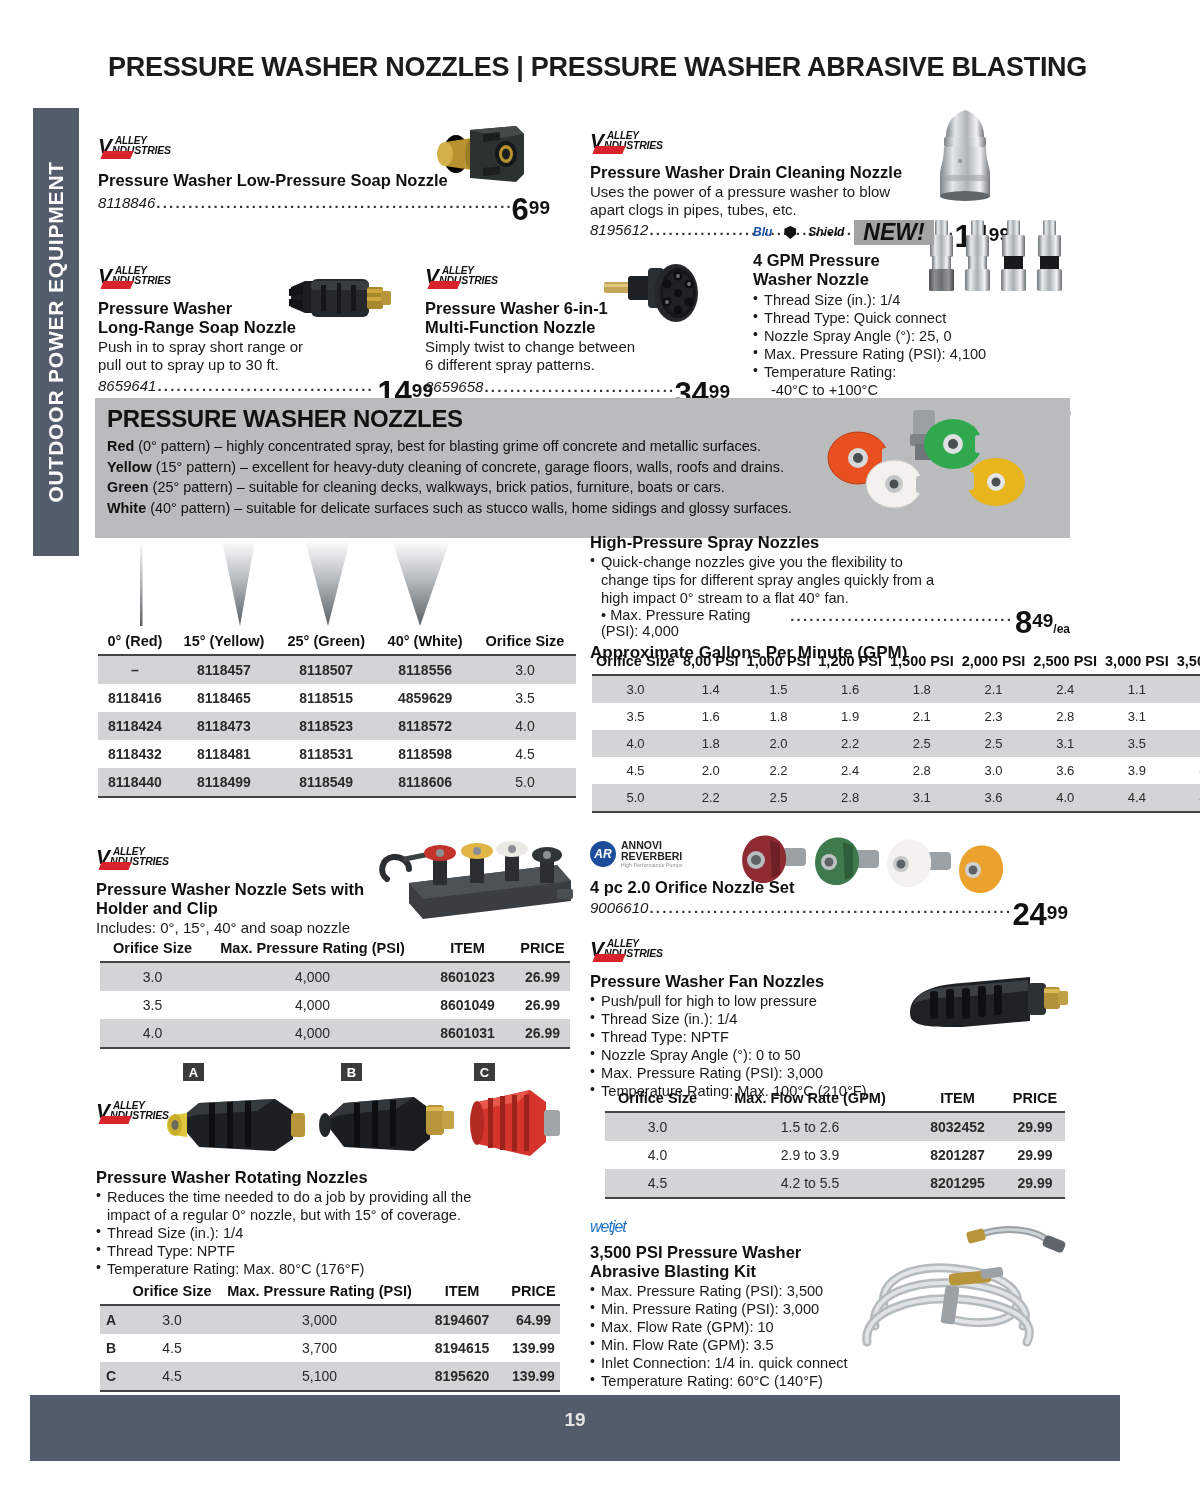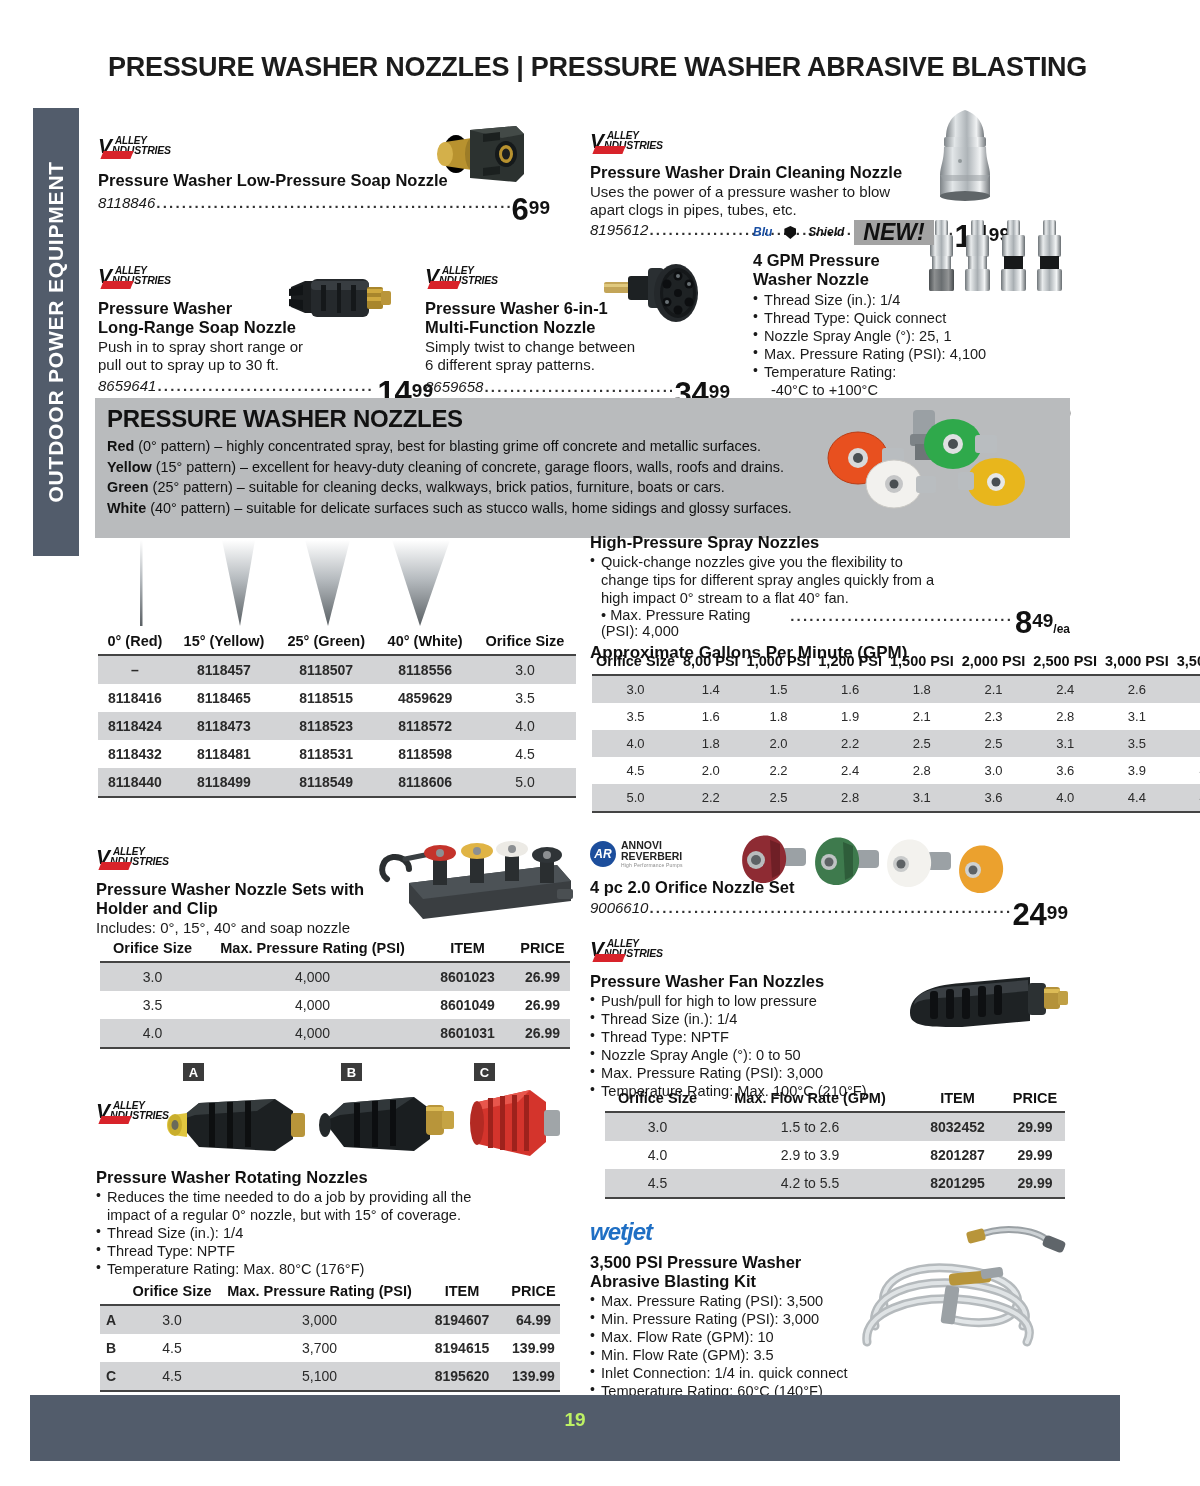--- a/index.html
+++ b/index.html
@@ -34,21 +34,21 @@
   }
 
   
   .footer-bar {
     position: absolute; left: 30px; top: 1395px;
     width: 1090px; height: 66px;
     background: #525c6b;
   }
   .footer-page-num {
     position: absolute; left: 0; top: 14px; width: 1090px;
-    text-align: center; color: #bef264; font-weight: bold; font-size: 19px;
+    text-align: center; color: #e5e5e5; font-weight: bold; font-size: 19px;
   }
 
   
   .brand-valley { position: relative; width: 92px; height: 24px; }
   .brand-valley .bv-v {
     position: absolute; left: 0; top: 0;
     font-style: italic; font-weight: bold; font-size: 21px; color: #111;
     line-height: 1;
   }
   .brand-valley .bv-top {
@@ -147,21 +147,21 @@
   .ar-circle {
     width: 26px; height: 26px; border-radius: 50%;
     background: #1c4e9c; color: #fff; font-weight: bold; font-size: 12px;
     display: flex; align-items: center; justify-content: center; font-style: italic;
   }
   .ar-text { font-size: 10.5px; font-weight: bold; line-height: 1.06; color: #222; }
   .ar-sub { font-size: 5px; color: #8a8a8a; letter-spacing: 0.2px; }
 
   
   .wetjet {
-    font-size: 24px; font-weight: bold; font-style: italic;
+    font-size: 16px; font-weight: normal; font-style: italic;
     color: #1f6fc4; letter-spacing: -1px;
   }
 
   
   .img-wrap { position: absolute; }
 
   .letter-tag {
     width: 21px; height: 18px; background: #3b3b3b; color: #fff;
     font-size: 13px; font-weight: bold; display: flex;
     align-items: center; justify-content: center;
@@ -361,21 +361,21 @@
         <span class="shieldmark"></span>
         <span>Shield</span>
       </span>
       <span class="new-badge">NEW!</span>
     </div>
     <div class="prod-title" style="margin-top:6px;">4 GPM Pressure</div>
     <div class="prod-title">Washer Nozzle</div>
     <ul class="bullets" style="margin-top:2px; width:250px;">
       <li>Thread Size (in.): 1/4</li>
       <li>Thread Type: Quick connect</li>
-      <li>Nozzle Spray Angle (°): 25, 1</li>
+      <li>Nozzle Spray Angle (°): 25, 0</li>
       <li>Max. Pressure Rating (PSI): 4,100</li>
       <li>Temperature Rating:</li>
       <li class="noBullet">-40°C to +100°C</li>
     </ul>
     <div class="sku-line" style="margin-top:1px; width:318px;">
       <span class="sku">9386574</span>
       <span class="dots">.............................</span>
       <span class="price"><span class="dollars">54</span><span class="cents">99</span></span>
     </div>
   </div>
@@ -523,21 +523,21 @@
         </thead>
       <tbody>
         <tr class="alt">
           <td>3.0</td>
           <td>1.4</td>
           <td>1.5</td>
           <td>1.6</td>
           <td>1.8</td>
           <td>2.1</td>
           <td>2.4</td>
-          <td>2.6</td>
+          <td>1.1</td>
           <td>2.7</td>
 
         </tr>
         <tr>
           <td>3.5</td>
           <td>1.6</td>
           <td>1.8</td>
           <td>1.9</td>
           <td>2.1</td>
           <td>2.3</td>

